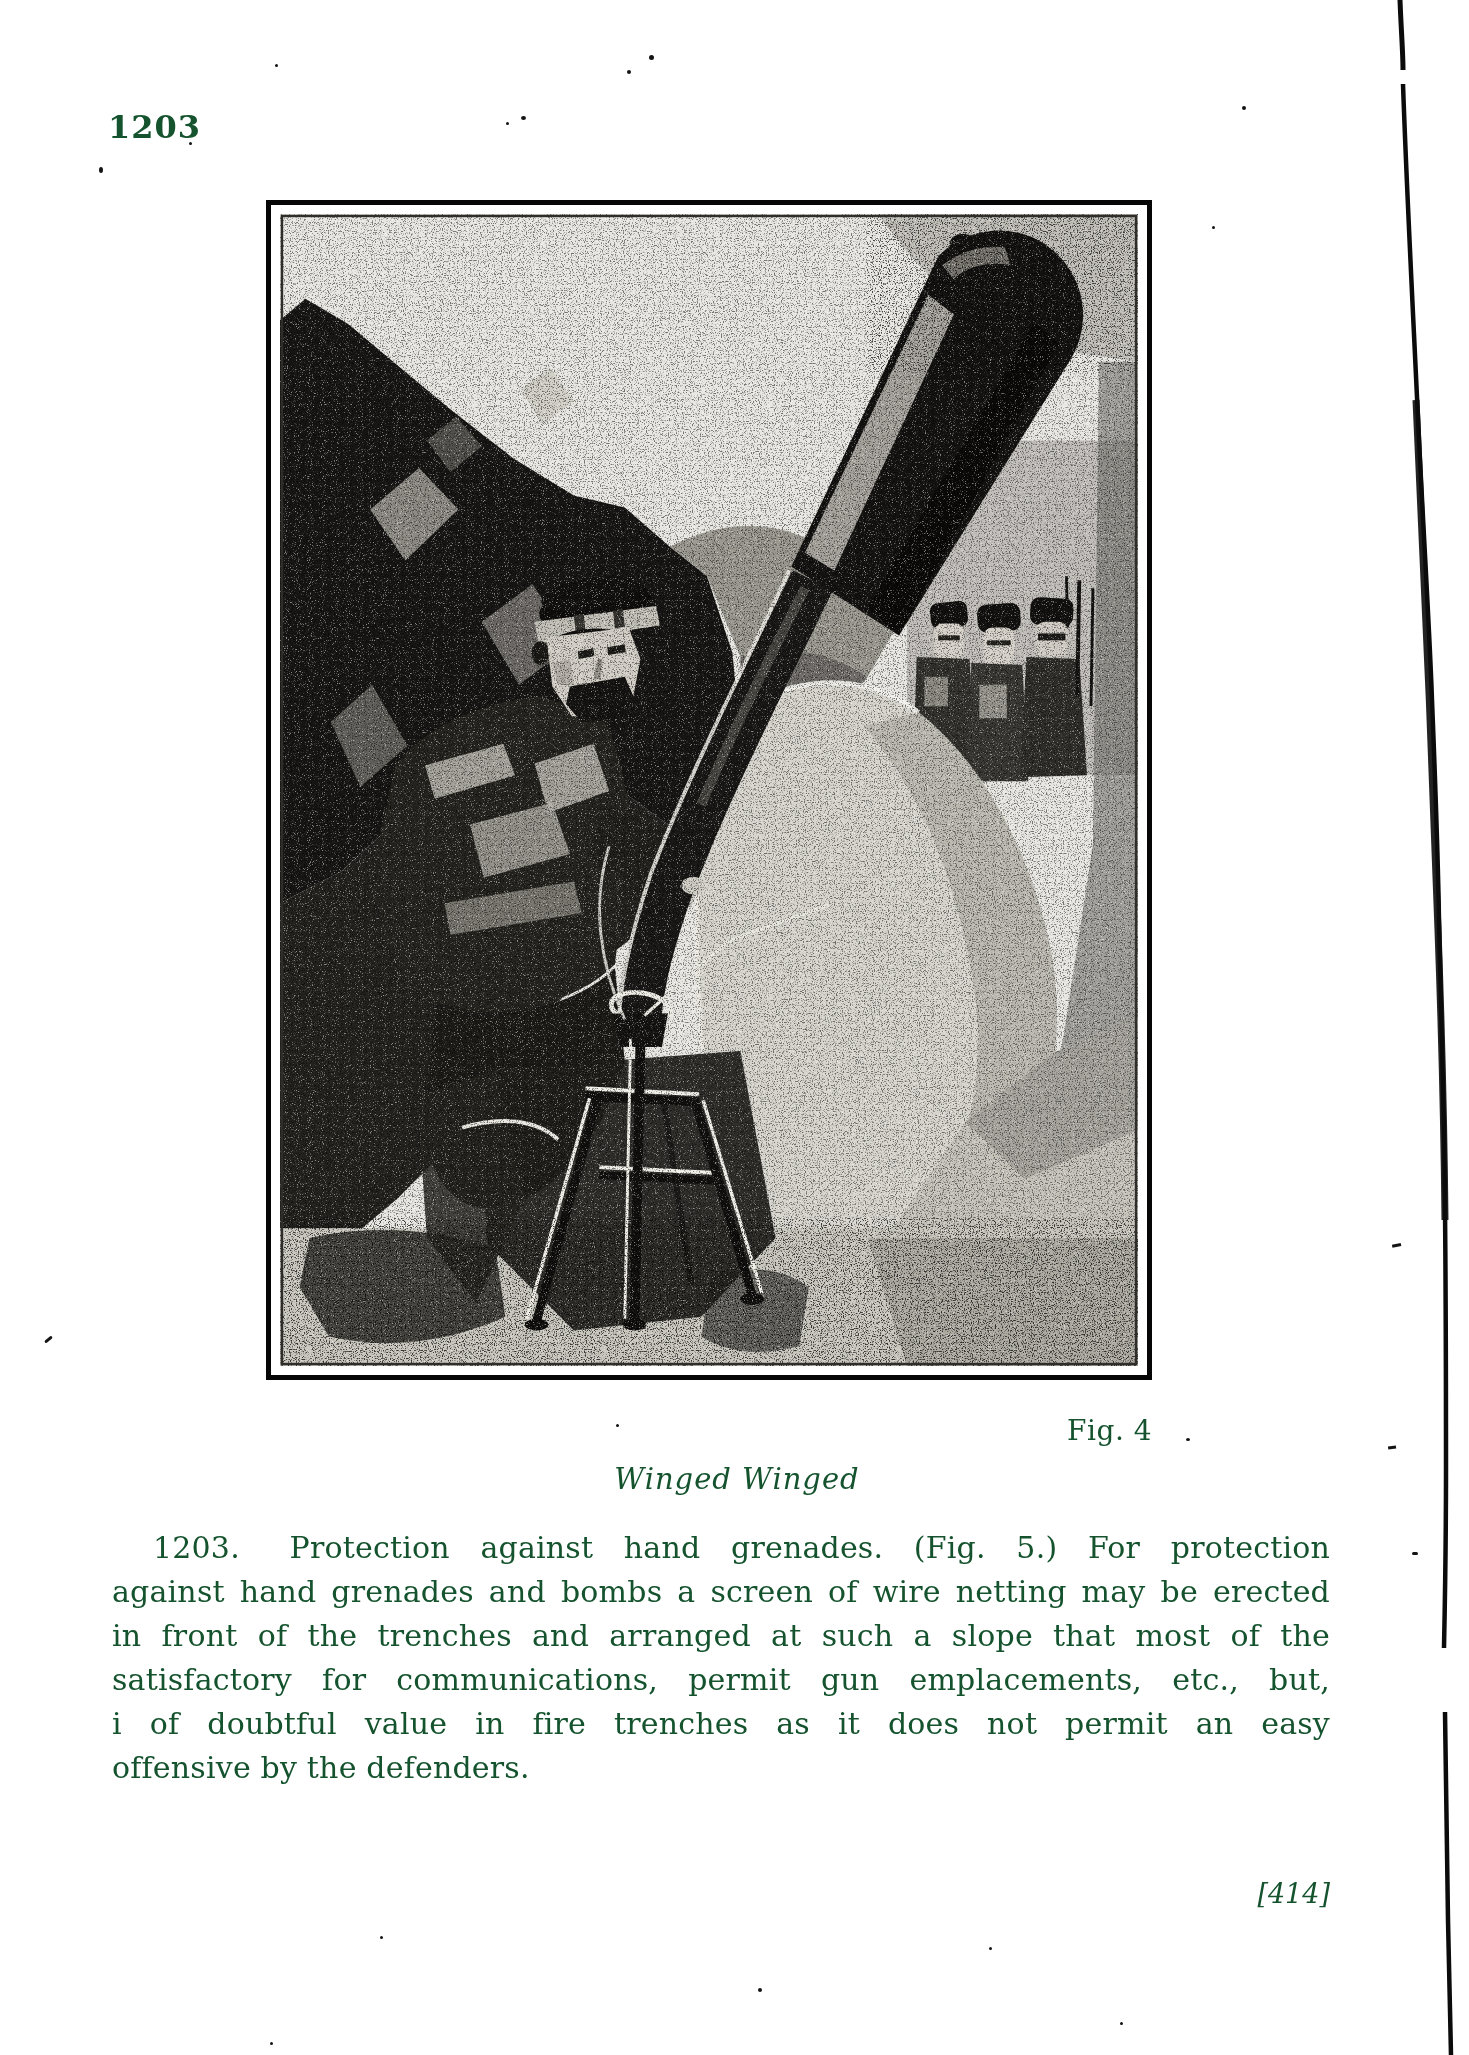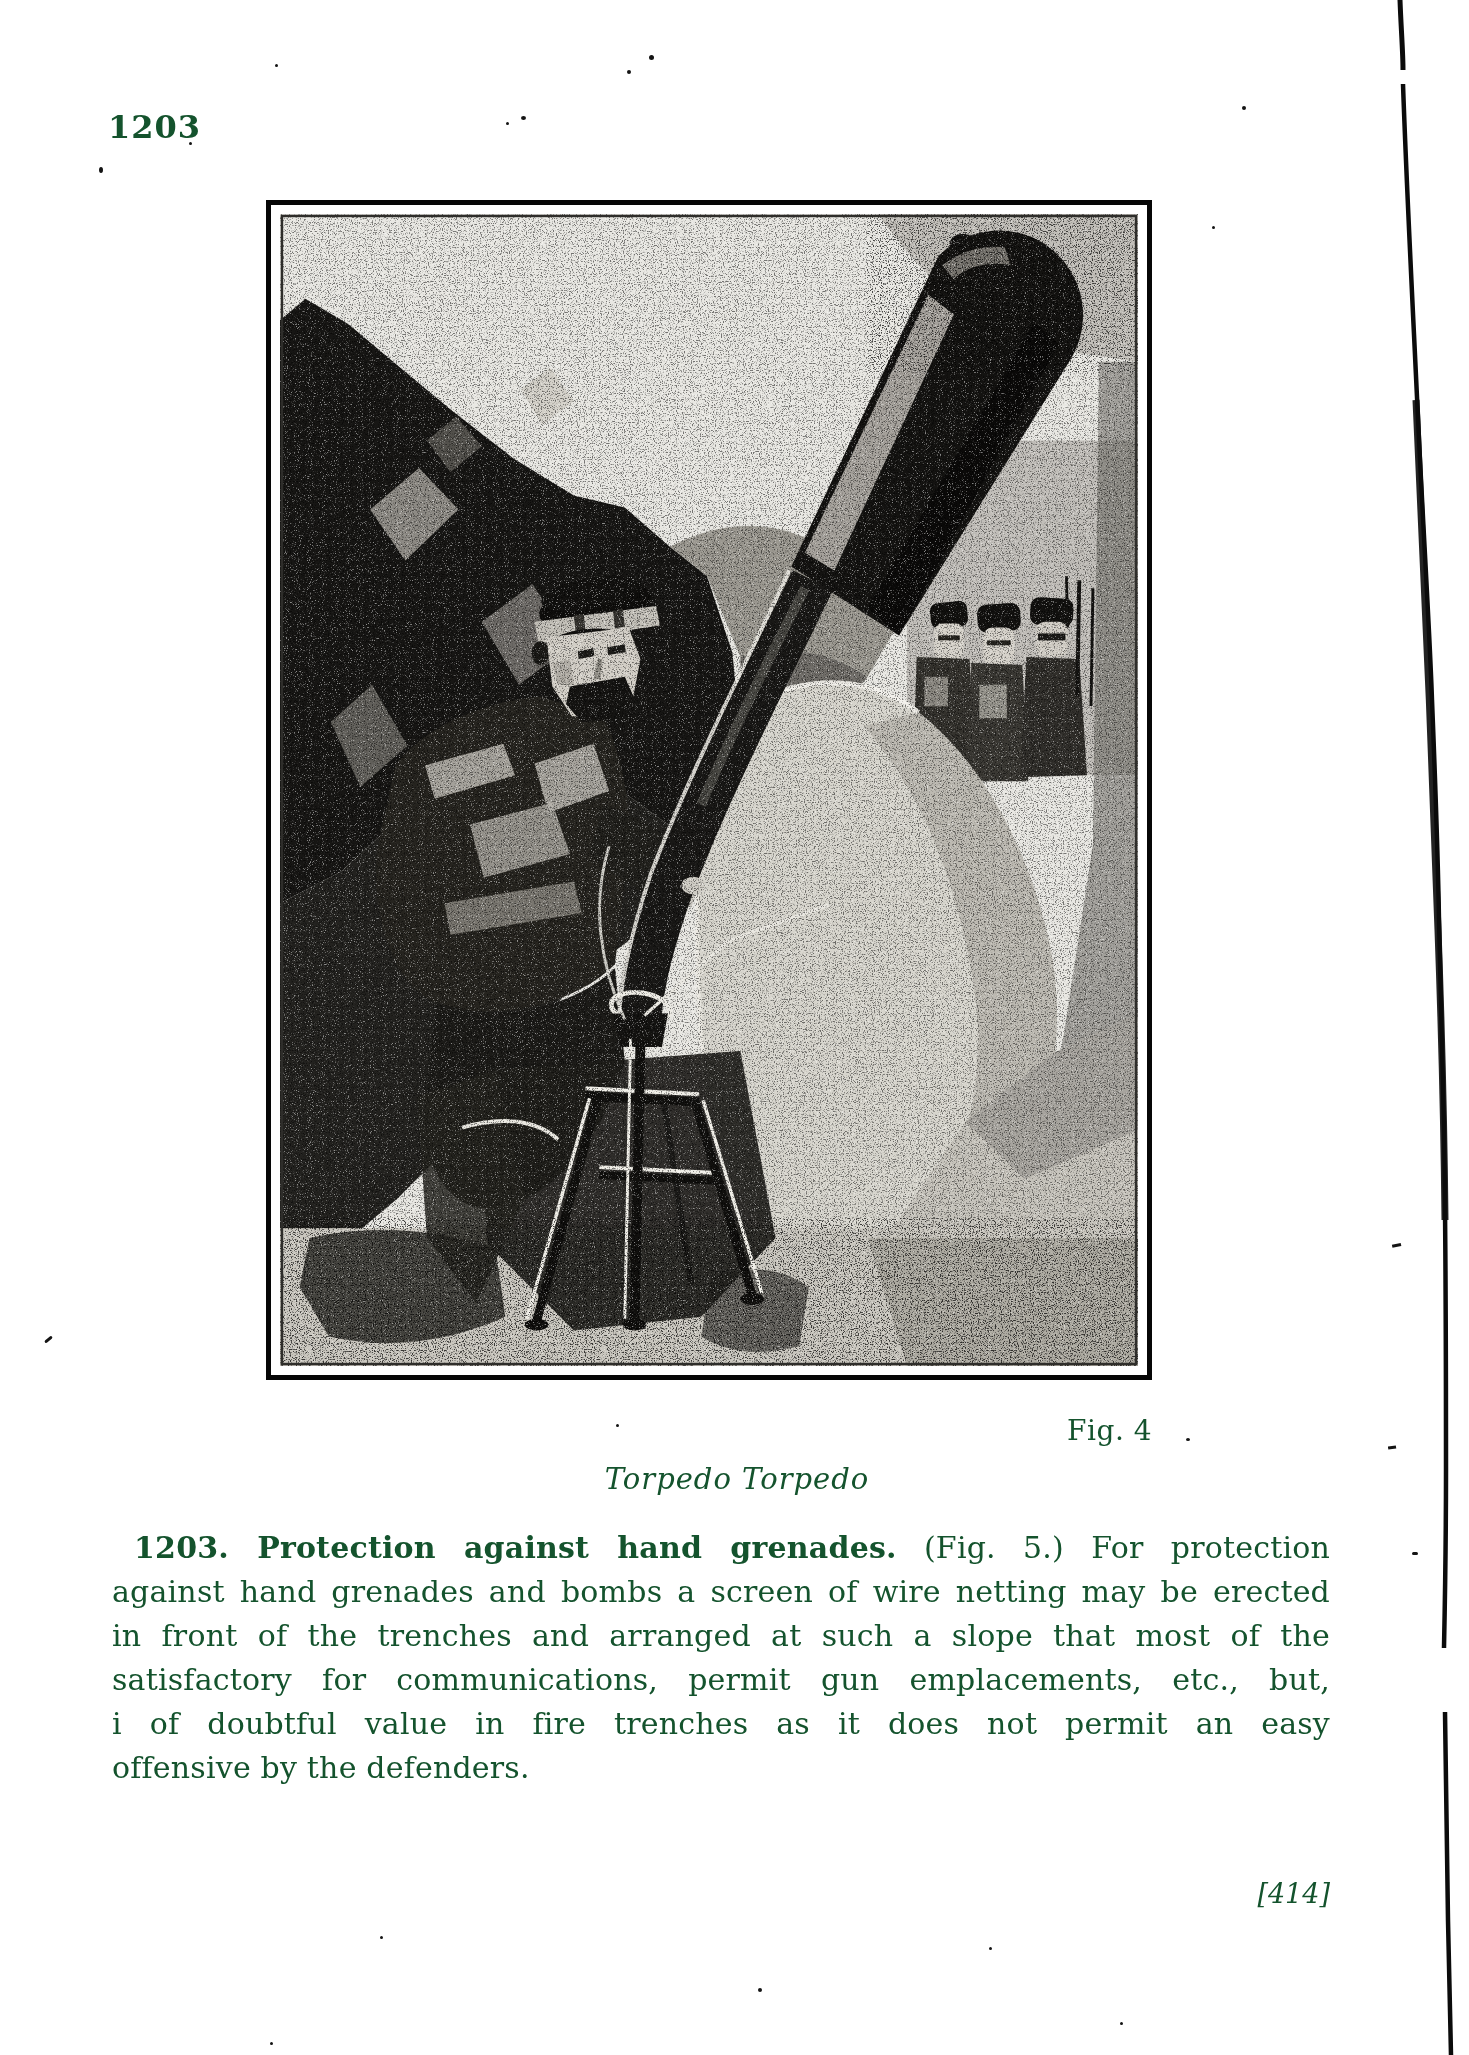--- a/index.html
+++ b/index.html
@@ -37,21 +37,21 @@
   .body-paragraph{
     position:absolute;left:112px;top:1526px;width:1218px;
     font-size:30px;
   }
   .pline{
     text-align:justify;
     text-align-last:justify;
     height:44px;line-height:44px;
     letter-spacing:0.2px;
   }
-  .pline .bold{font-weight:bold;}
+  .pline .bold{font-weight:normal;margin-left:19px;}
   .pfirst{text-indent:22px;}
   .plast{text-align-last:left;}
   .footer-number{
     position:absolute;left:112px;top:1878px;width:1218px;
     padding-left:28px;box-sizing:border-box;
     text-align:right;font-size:27px;font-style:italic;
   }
   .edge-line{position:absolute;left:1388px;top:0;width:81px;height:2055px;}
   .speck{position:absolute;background:#141414;border-radius:50%;}
 </style>
@@ -194,21 +194,21 @@
       <rect width="876" height="1170" filter="url(#specksLight)" opacity="0.5"></rect>
       <rect width="876" height="1170" filter="url(#specksDark)" opacity="0.5"></rect>
       <rect x="0" y="1020" width="876" height="150" filter="url(#specksDark)" opacity="0.45"></rect>
       <rect x="600" y="0" width="276" height="160" filter="url(#specksDark)" opacity="0.4"></rect>
 
       <rect x="2" y="2" width="872" height="1166" fill="none" stroke="#2e2d2a" stroke-width="2.5"></rect>
     </svg>
   </div>
 
   <div class="caption-fig">Fig. 4</div>
-  <div class="caption-title">Torpedo Torpedo</div>
+  <div class="caption-title">Winged Winged</div>
 
   <div class="body-paragraph">
       <div class="pline pfirst"><span class="bold">1203.  </span><span class="bold">Protection against hand grenades.</span><span>  (Fig. 5.)  For protection</span></div>
       <div class="pline"><span>against hand grenades and bombs a screen of wire netting may be erected</span></div>
       <div class="pline"><span>in front of the trenches and arranged at such a slope that most of the</span></div>
       <div class="pline"><span>satisfactory for communications, permit gun emplacements, etc., but,</span></div>
       <div class="pline"><span>i  of doubtful value in fire trenches as it does not permit an easy</span></div>
       <div class="pline plast"><span>offensive by the defenders.</span></div>
     </div>
 

